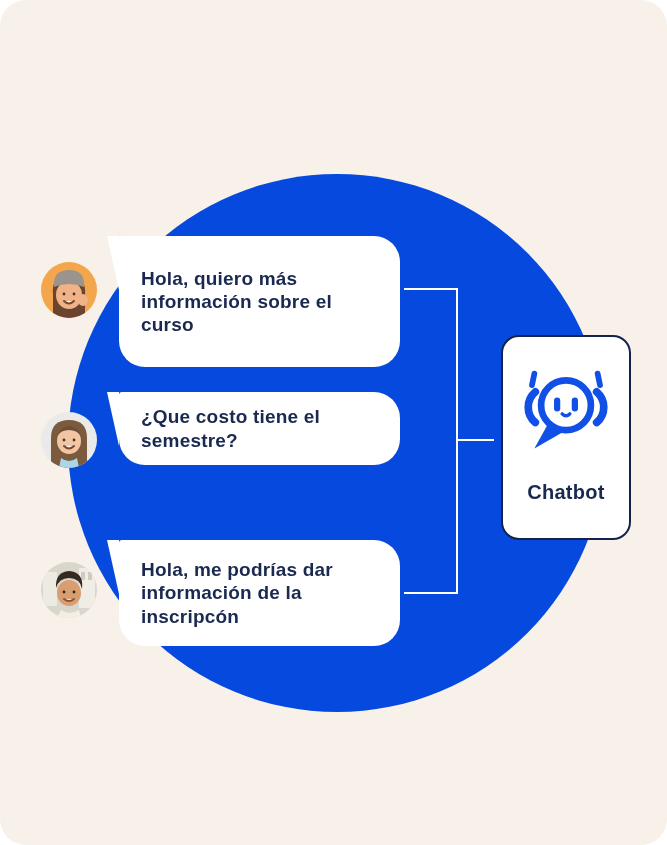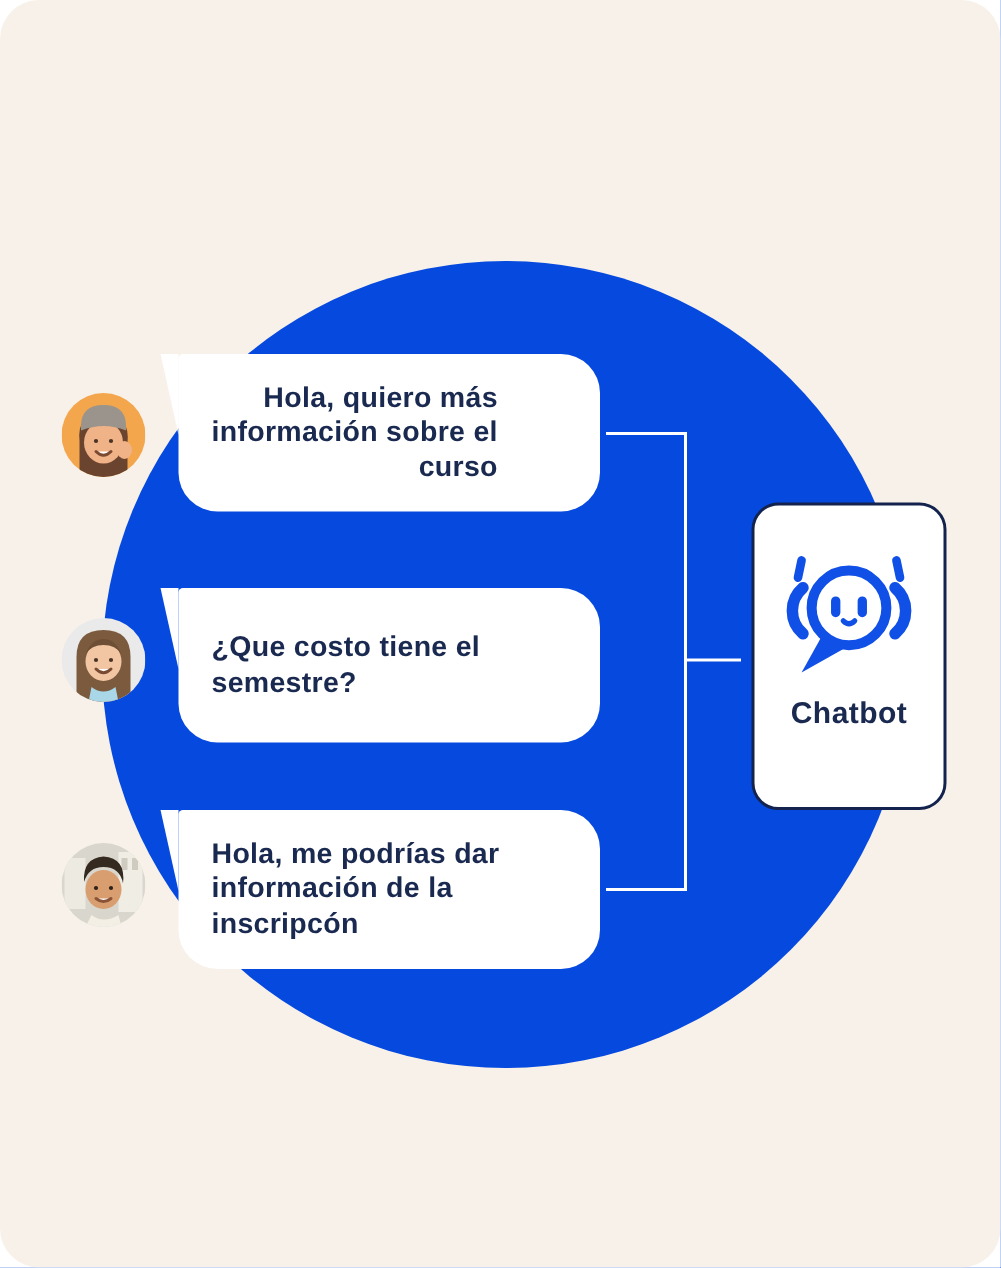--- a/index.html
+++ b/index.html
@@ -13,39 +13,39 @@
   .conn-vert{left:456px;top:288px;width:2px;height:306px;}
   .conn-bottom{left:404px;top:592px;width:54px;height:2px;}
   .conn-stem{left:458px;top:439px;width:36px;height:2px;}
 
   
   .bubble{position:absolute;left:119px;width:281px;background:#FFFFFF;
           border-radius:3px 26px 26px 26px;display:flex;align-items:center;
           box-sizing:border-box;padding:14px 18px 14px 22px;}
   .bubble::before{content:"";position:absolute;left:-12px;top:0;width:0;height:0;
           border-right:12px solid #FFFFFF;border-bottom:54px solid transparent;}
-  .bubble-1{top:236px;height:105px;text-align:right;}
-  .bubble-2{top:392px;height:103px;}
+  .bubble-1{top:236px;height:131px;}
+  .bubble-2{top:392px;height:73px;}
   .bubble-3{top:540px;height:106px;}
   .bubble-text{font-size:19px;line-height:1.22;font-weight:700;color:#1A2950;
           letter-spacing:.2px;white-space:pre-line;}
 
   
   .avatar{position:absolute;left:41px;width:56px;height:56px;border-radius:50%;overflow:hidden;}
   .avatar-1{top:262px;}
   .avatar-2{top:412px;}
   .avatar-3{top:562px;}
   .avatar svg{display:block;}
 
   
   .card{position:absolute;left:501px;top:335px;width:130px;height:205px;background:#FFFFFF;
         border:2px solid #13234E;border-radius:18px;box-sizing:border-box;
         display:flex;flex-direction:column;align-items:center;}
   .card-icon{margin-top:28px;}
-  .card-label{margin-top:8px;font-size:20px;font-weight:700;color:#1A2950;letter-spacing:.3px;}
+  .card-label{margin-top:24px;font-size:20px;font-weight:700;color:#1A2950;letter-spacing:.3px;}
 </style>
 </head>
 <body>
 
 <div class="surface"></div>
 <div class="blue-circle"></div>
 
 <div class="conn conn-top"></div>
 <div class="conn conn-vert"></div>
 <div class="conn conn-bottom"></div>

